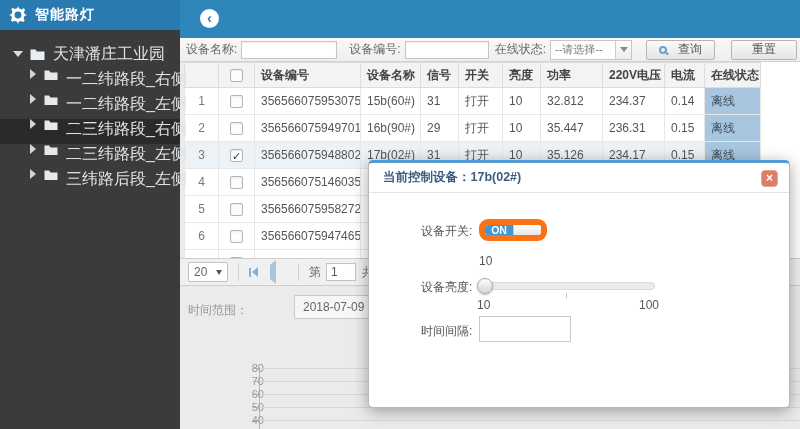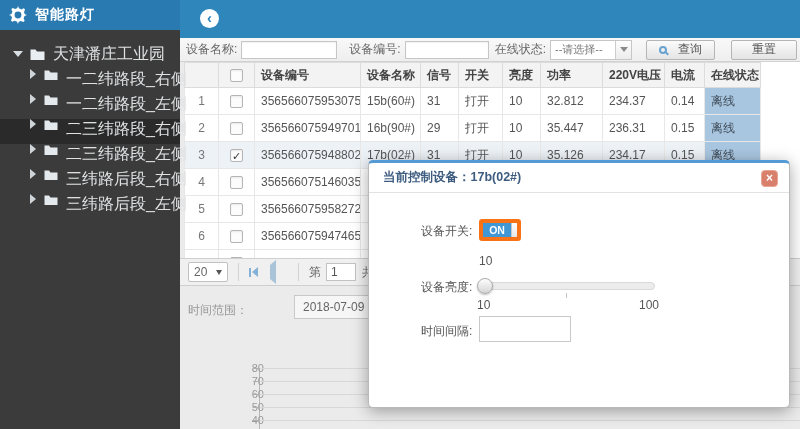--- a/index.html
+++ b/index.html
@@ -73,21 +73,21 @@
   .tick-label { position:absolute; left:12px; width:72px; text-align:right; font-size:11px; color:#999; }
   .tick-mark { position:absolute; left:73px; width:6px; height:1px; background:#b0b0b0; }
   .tick-line { position:absolute; left:80px; right:0; height:1px; background:#d8d8d8; }
 
   
   .modal { position:absolute; left:368px; top:160px; width:422px; height:248px; background:#fff; border:1px solid #b9b9b9; border-top:3px solid #549bd5; border-radius:5px; box-shadow:0 3px 16px rgba(0,0,0,0.35); z-index:10; }
   .modal-header { height:30px; border-bottom:1px solid #e2e2e2; display:flex; align-items:center; padding-left:14px; }
   .modal-title { font-size:12.5px; font-weight:bold; color:#3d5c80; }
   .modal-close { position:absolute; right:11px; top:7px; width:17px; height:17px; background:#d9806c; border:1px solid #e7a692; border-radius:4px; color:#fff; font-size:12px; font-weight:bold; line-height:14px; text-align:center; cursor:pointer; }
   .m-label { position:absolute; left:52px; font-size:12px; color:#555; }
-  .toggle { position:absolute; left:110px; top:56px; width:42px; height:22px; border:4px solid #f97316; border-radius:3px; display:flex; overflow:hidden; cursor:pointer; }
+  .toggle { position:absolute; left:110px; top:56px; width:68px; height:22px; border:6px solid #f97316; border-radius:9px; display:flex; overflow:hidden; cursor:pointer; }
   .toggle-on { width:28px; background:#4197d3; color:#fff; font-size:10.5px; font-weight:bold; display:flex; align-items:center; justify-content:center; }
   .toggle-knob { flex:1; background:linear-gradient(#ffffff,#e6e6e6); border-left:1px solid #c9c9c9; }
   .bright-value { position:absolute; left:110px; top:91px; font-size:12px; color:#555; }
   .slider { position:absolute; left:110px; top:119px; width:176px; height:8px; background:#ececec; border:1px solid #d9d9d9; border-radius:4px; }
   .slider-thumb { position:absolute; left:-3px; top:-5px; width:16px; height:16px; border-radius:50%; background:linear-gradient(#fdfdfd,#d5d5d5); border:1px solid #ababab; box-shadow:0 1px 2px rgba(0,0,0,0.25); cursor:pointer; }
   .slider-midtick { position:absolute; left:197px; top:130px; width:1px; height:5px; background:#c4c4c4; }
   .slider-scale { position:absolute; left:108px; top:135px; width:182px; display:flex; justify-content:space-between; font-size:12px; color:#555; }
   .interval-input { position:absolute; left:110px; top:153px; width:92px; height:26px; border:1px solid #c9c9c9; background:#fff; }
   .lbl-switch { top:60px; } .lbl-bright { top:116px; } .lbl-interval { top:160px; }
 </style>
@@ -137,27 +137,20 @@
             <path d="M0.5 1.5h4.5l1.5 2h7v7.5h-13z" fill="#e4e9ee"></path>
           </svg>
           <span class="tree-label">二三纬路段_右侧</span>
         </div>
         <div class="tree-item">
           <span class="caret-right"></span>
           <svg class="folder" width="14" height="12" viewBox="0 0 14 12">
             <path d="M0.5 1.5h4.5l1.5 2h7v7.5h-13z" fill="#e4e9ee"></path>
           </svg>
           <span class="tree-label">二三纬路段_左侧</span>
-        </div>
-        <div class="tree-item">
-          <span class="caret-right"></span>
-          <svg class="folder" width="14" height="12" viewBox="0 0 14 12">
-            <path d="M0.5 1.5h4.5l1.5 2h7v7.5h-13z" fill="#e4e9ee"></path>
-          </svg>
-          <span class="tree-label">三纬路后段_右侧</span>
         </div>
         <div class="tree-item">
           <span class="caret-right"></span>
           <svg class="folder" width="14" height="12" viewBox="0 0 14 12">
             <path d="M0.5 1.5h4.5l1.5 2h7v7.5h-13z" fill="#e4e9ee"></path>
           </svg>
           <span class="tree-label">三纬路后段_左侧</span>
         </div>
       </div>
   </div>

